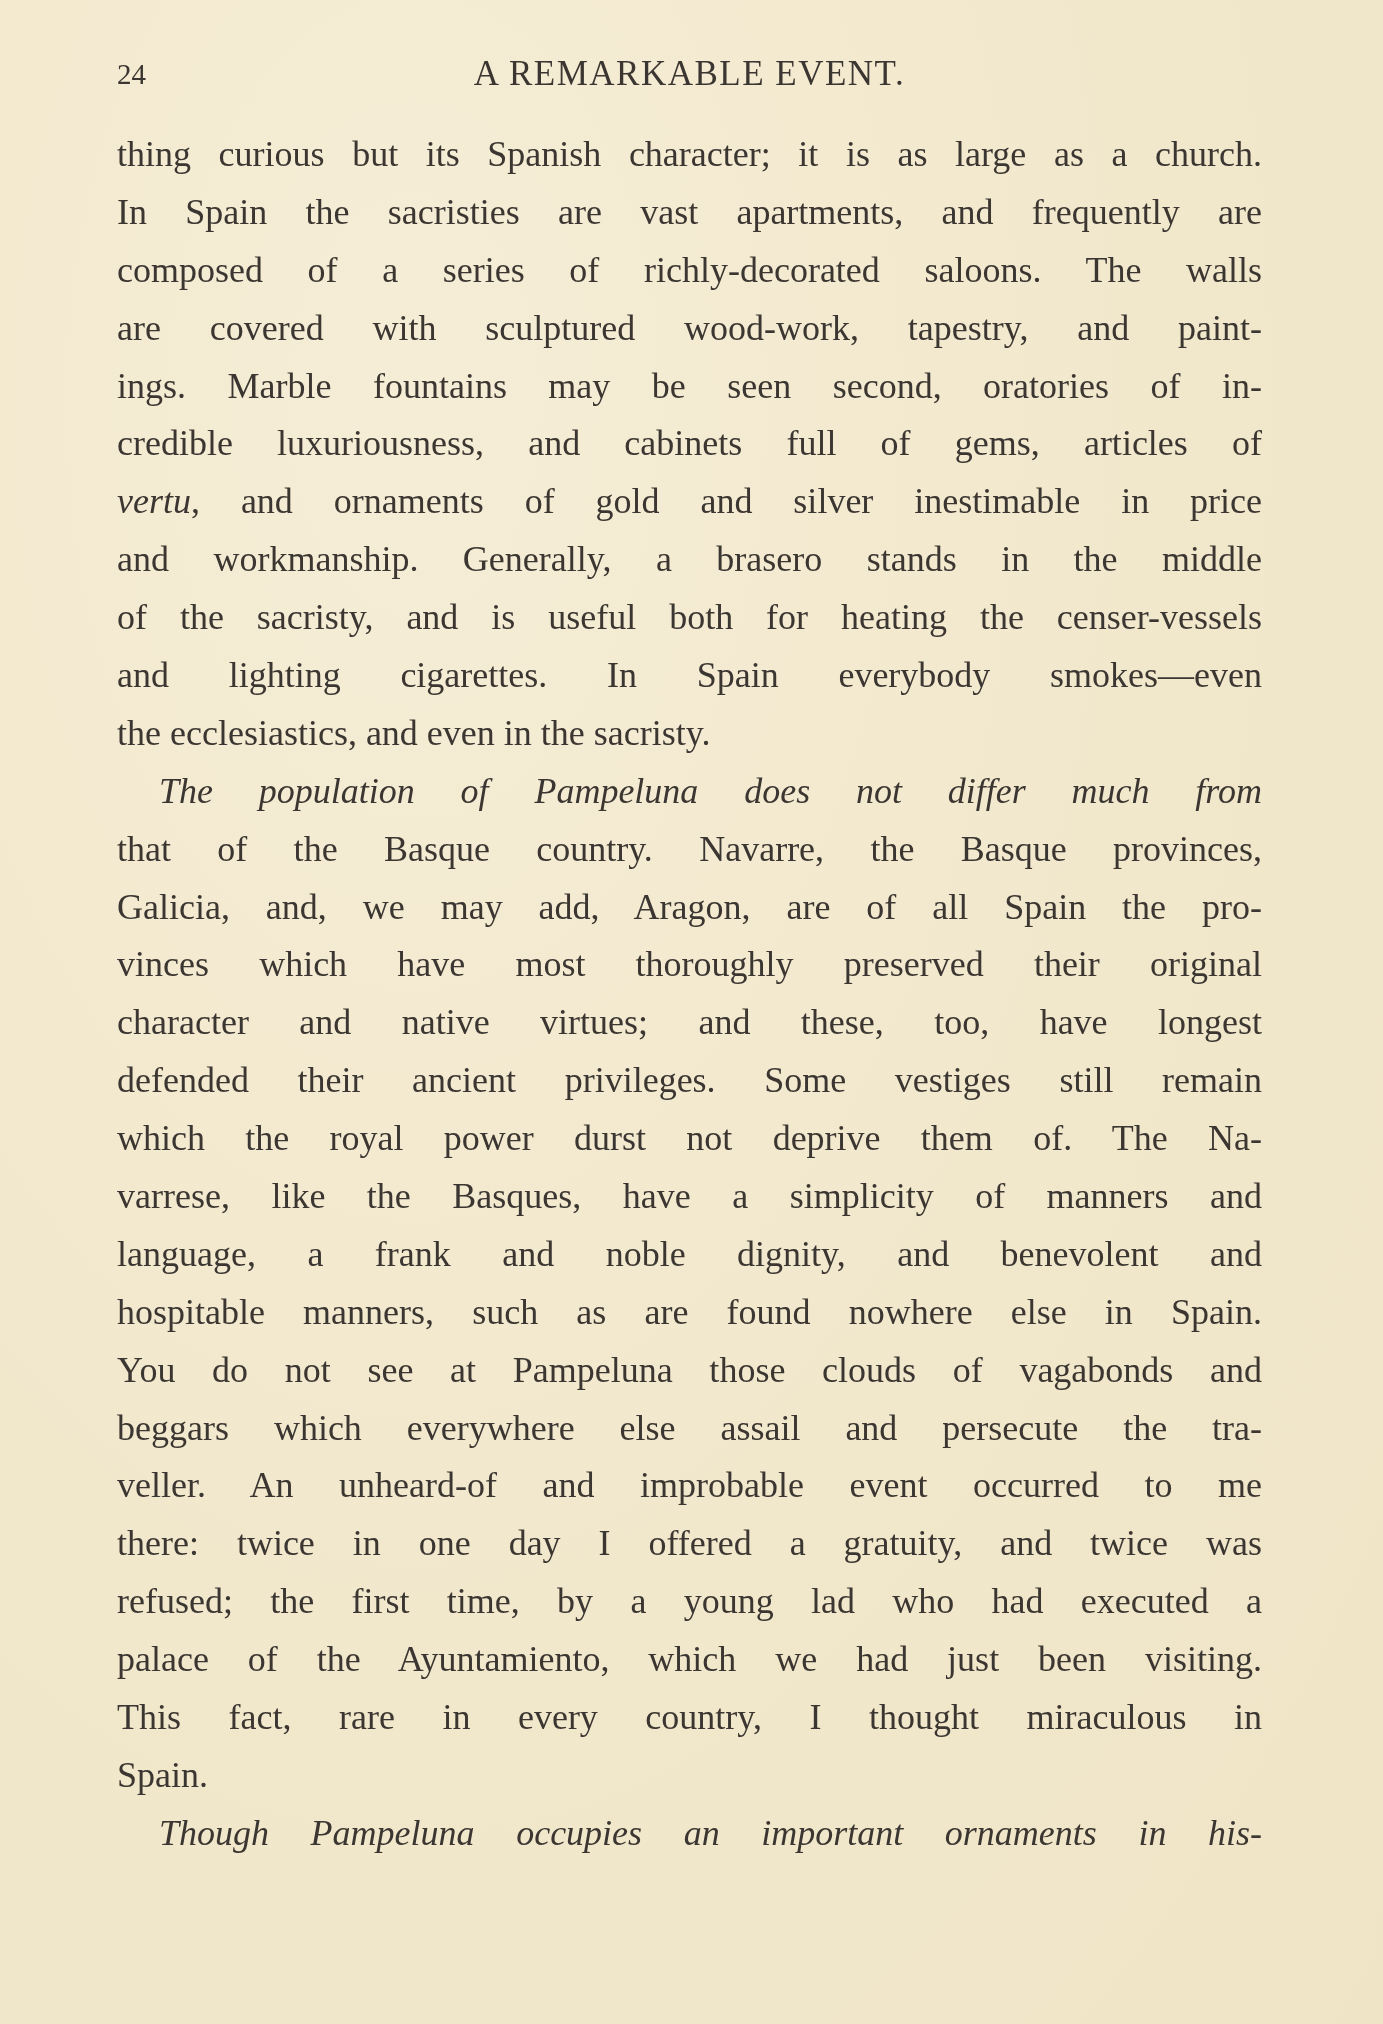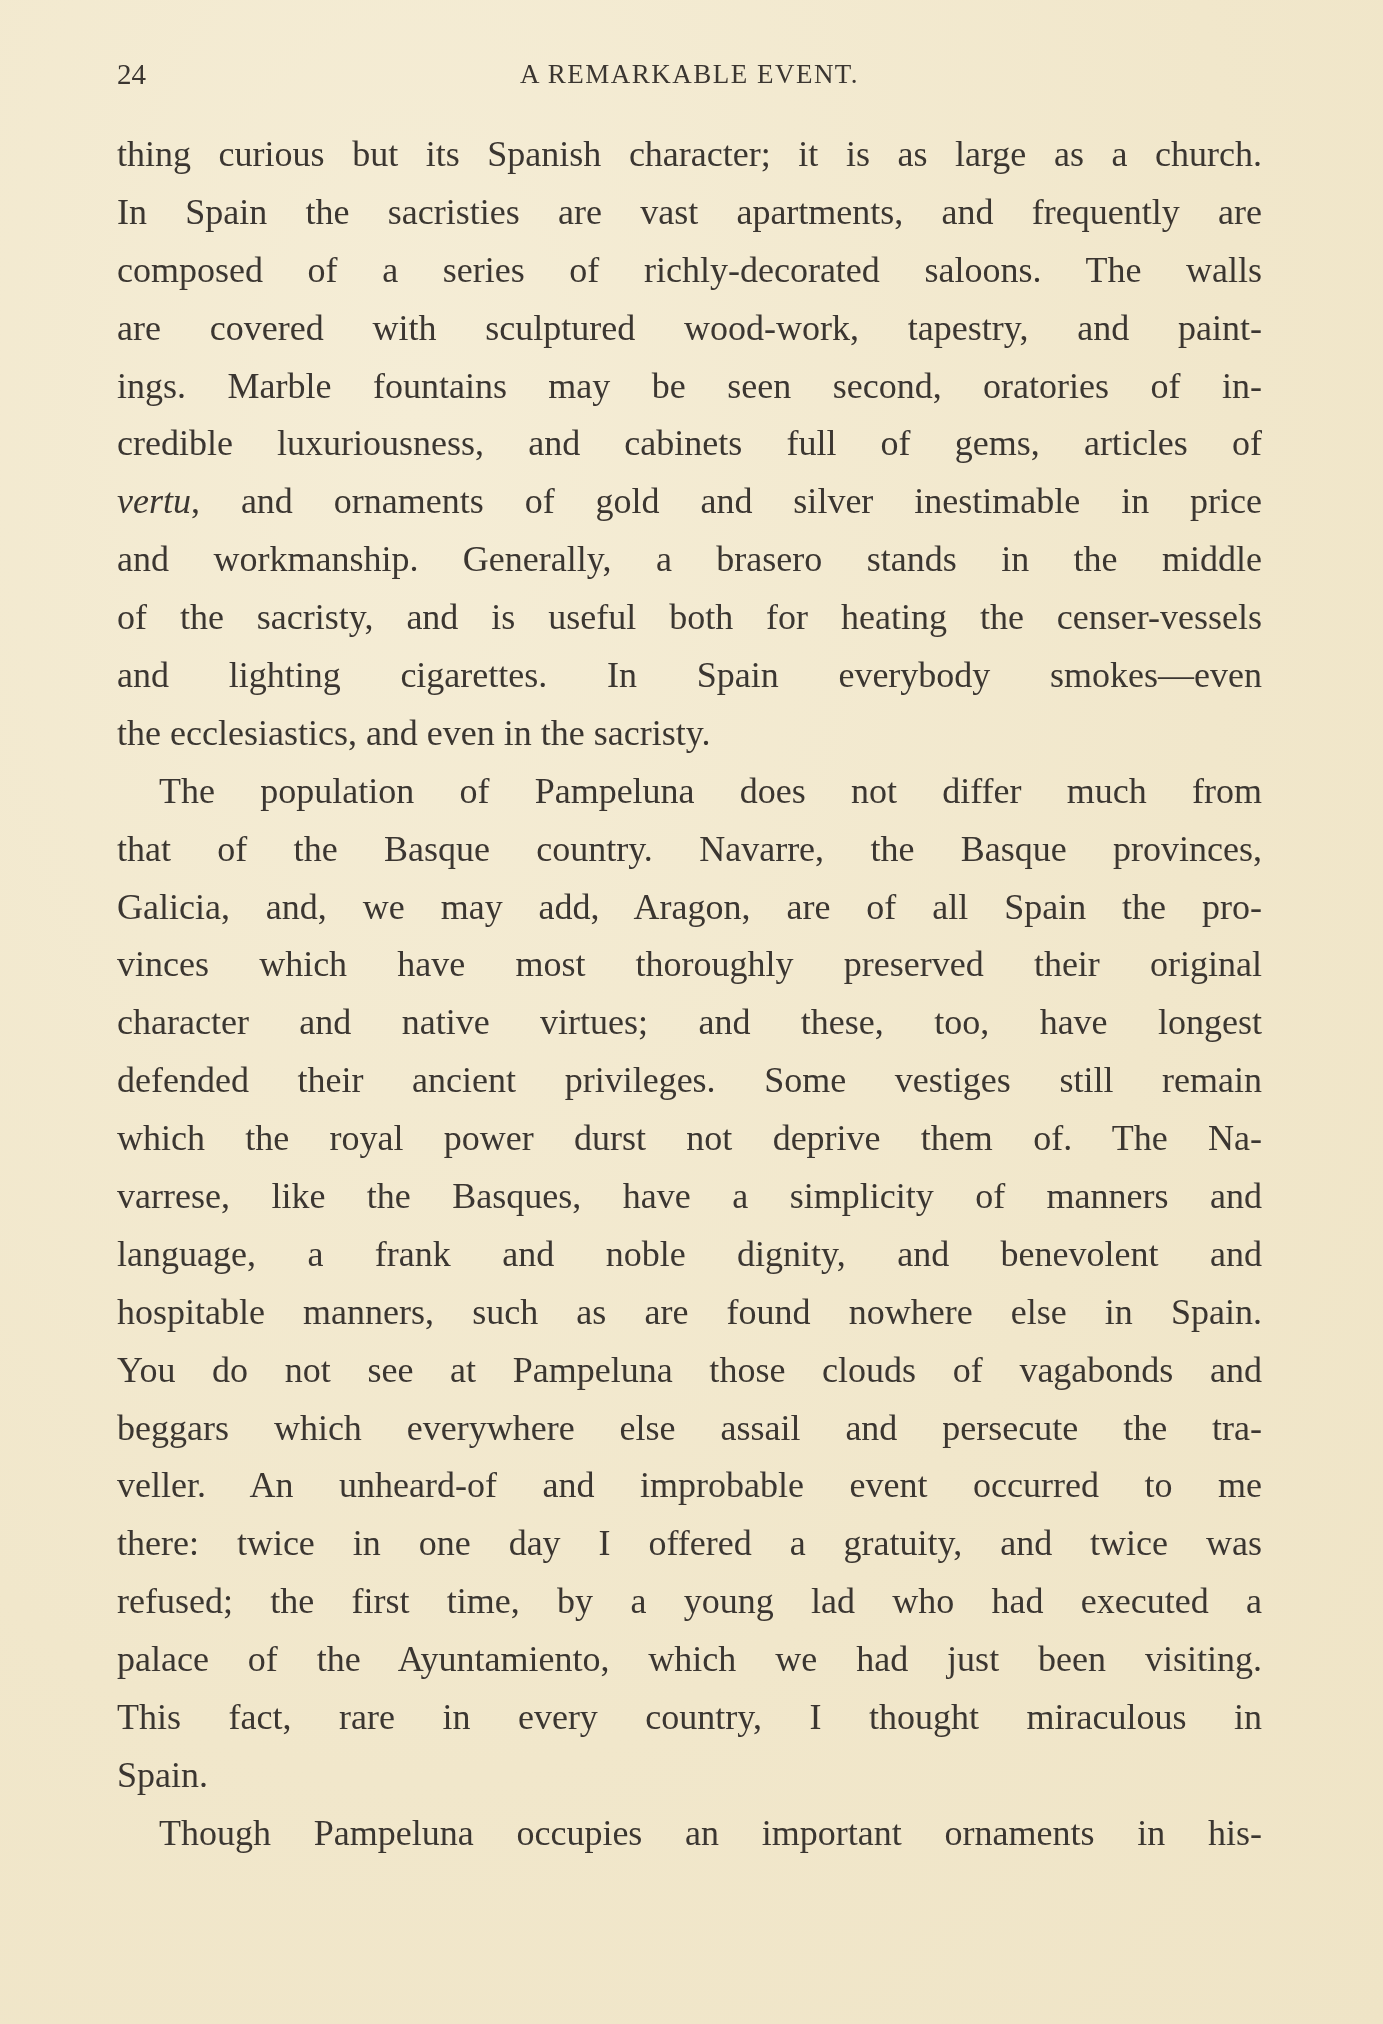--- a/index.html
+++ b/index.html
@@ -29,21 +29,21 @@
     top: 0;
     font-size: 29px;
     line-height: 34px;
   }
   .running-title {
     position: absolute;
     left: 0;
     right: 0;
     top: 0;
     text-align: center;
-    font-size: 27px;
+    font-size: 35px;
     line-height: 34px;
     letter-spacing: 1.5px;
   }
   .body-text {
     position: absolute;
     left: 117px;
     top: 126px;
     width: 1145px;
     font-size: 36px;
     line-height: 57.9px;
@@ -55,20 +55,21 @@
     text-align: justify;
     text-align-last: justify;
     overflow: visible;
   }
   .line.last {
     text-align: left;
     text-align-last: left;
   }
   .line.indent {
     padding-left: 42px;
+    font-style: italic;
   }
   .it { font-style: italic; }
 </style>
 </head>
 <body>
 
 <div class="header">
   <span class="page-number">24</span>
   <span class="running-title">A REMARKABLE EVENT.</span>
 </div>

